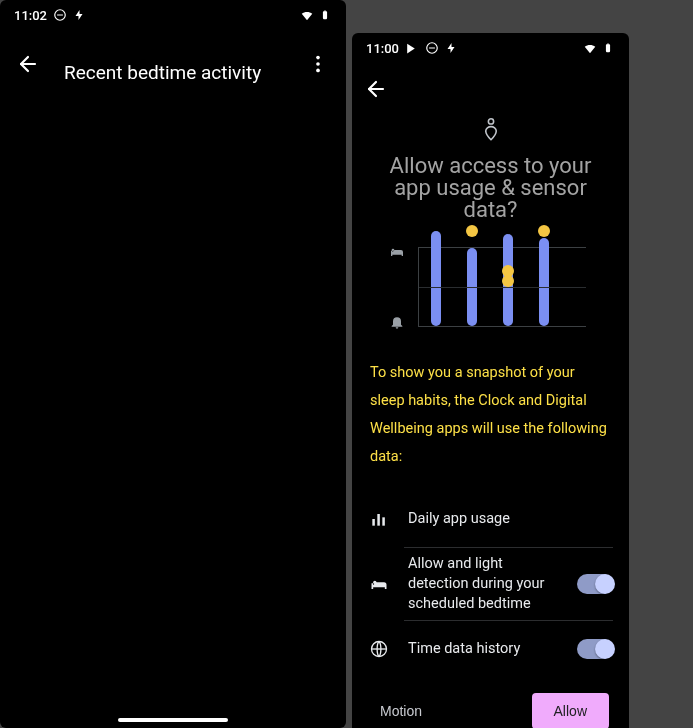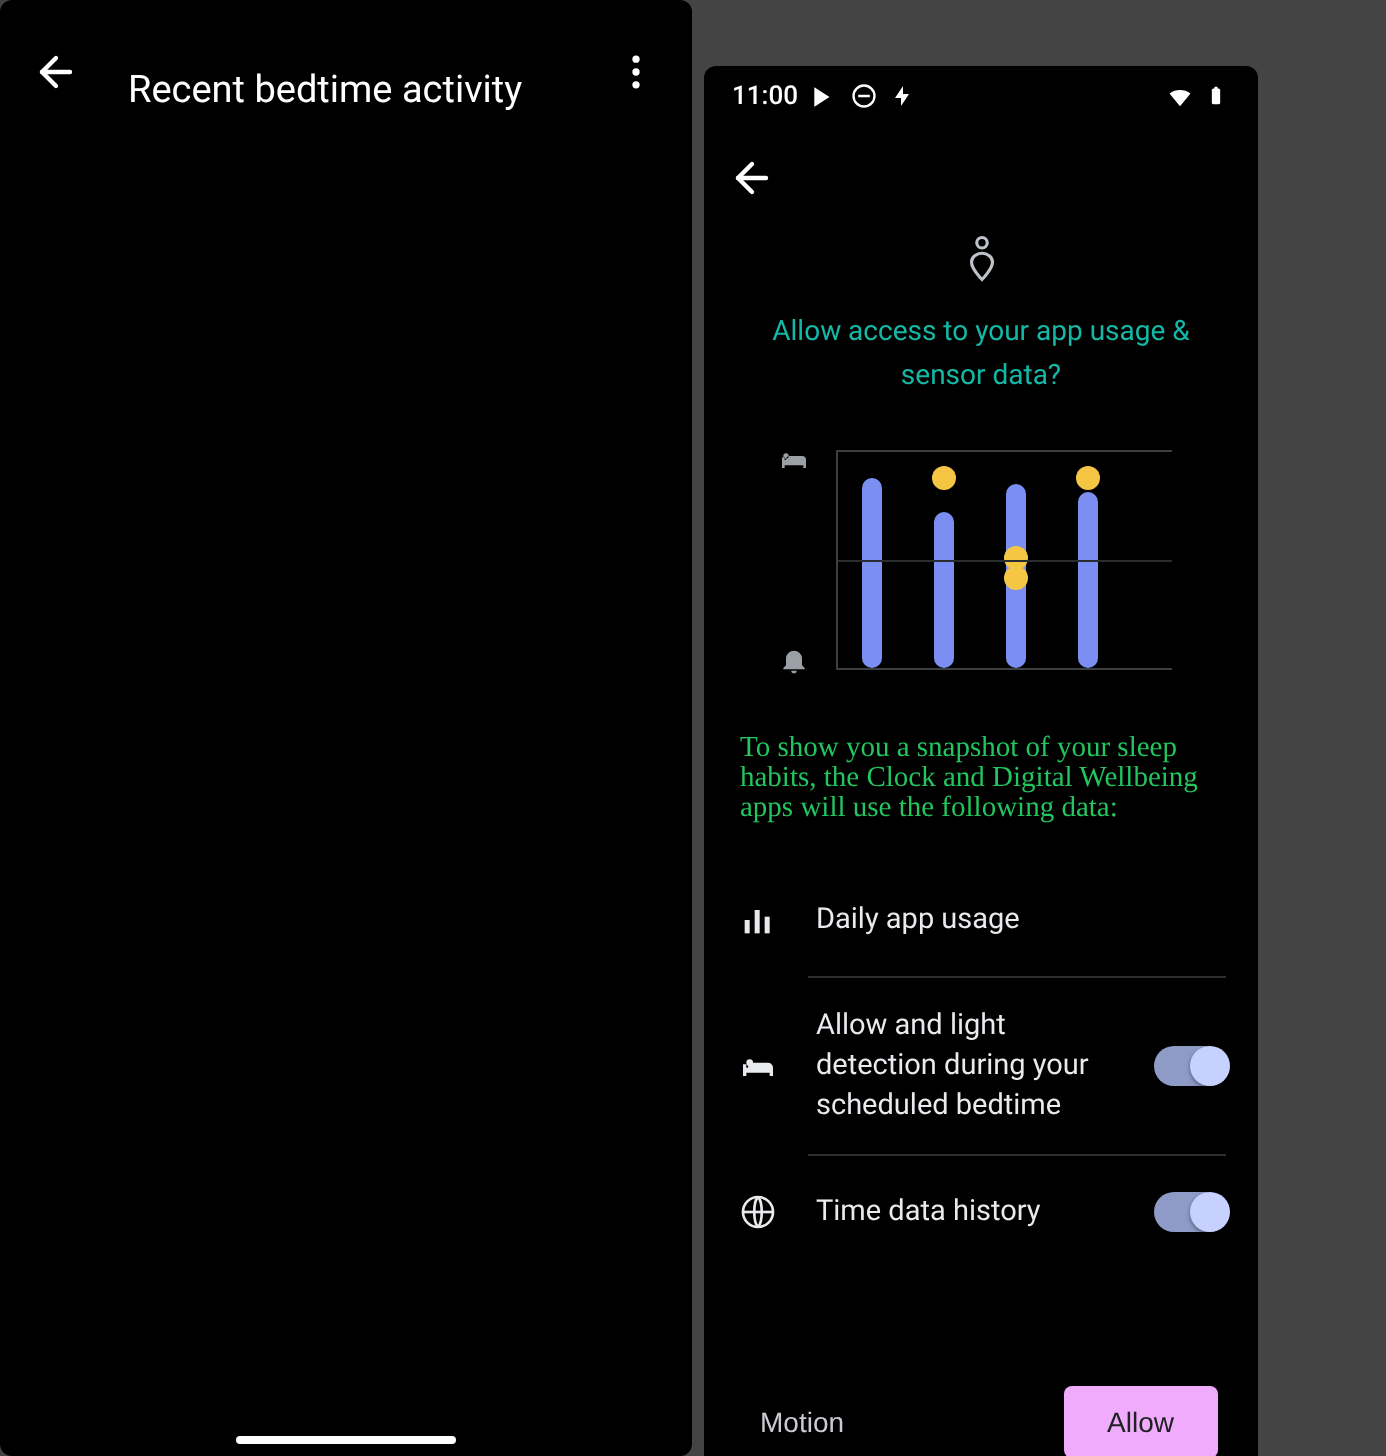--- a/index.html
+++ b/index.html
@@ -71,23 +71,23 @@
     padding: 0 16px;
     overflow: hidden;
   }
   .hero-icon {
     margin: 8px auto 10px auto;
     display: flex;
     align-items: center; justify-content: center;
   }
   .dialog-title {
     text-align: center;
-    font-size: 14px;
+    font-size: 22px;
     line-height: 22px;
-    color: #14b8a6;
+    color: #a3a3a3;
     padding: 0 8px 8px 8px;
   }
   .chart-wrap {
     margin: 18px auto 10px auto;
     width: 190px;
     height: 110px;
     position: relative;
   }
   .chart-axis-icon {
     position: absolute;
@@ -125,25 +125,24 @@
     width: 12px; height: 12px;
     background: #f4c643;
     border-radius: 50%;
     position: absolute;
     left: 50%;
     transform: translateX(-50%);
   }
 
   .desc-text {
     font-size: 14.5px;
-    line-height: 15px;
-    color: #22c55e;
+    line-height: 28px;
+    color: #fde047;
     margin: 22px 0 20px 0;
     padding: 0 2px;
-    font-family: Liberation Serif, serif;
   }
 
   .perm-row {
     display: flex;
     align-items: center;
     gap: 18px;
     padding: 14px 0;
     min-height: 56px;
     justify-content: space-between;
   }
@@ -217,20 +216,49 @@
     transform: translateX(-50%);
     width: 110px; height: 4px;
     background: #fff;
     border-radius: 2px;
   }
 </style>
 </head>
 <body>
 
 <div class="phone phone-left">
+  <div class="status-bar">
+    <div class="status-left">
+      <span>11:02</span>
+      <span class="status-icon">
+        <svg viewBox="0 0 24 24" width="14" height="14" fill="none" stroke="#fff" stroke-width="2">
+            <circle cx="12" cy="12" r="9"></circle>
+            <line x1="7" y1="12" x2="17" y2="12"></line>
+          </svg>
+      </span>
+      <span class="status-icon">
+        <svg viewBox="0 0 24 24" width="12" height="12" fill="#fff">
+            <path d="M11 2 L3 14 h6 v8 l8-12 h-6z"></path>
+          </svg>
+      </span>
+    </div>
+    <div class="status-right">
+      <span class="status-icon">
+        <svg viewBox="0 0 24 24" width="15" height="15" fill="#fff">
+            <path d="M12 20l9-11c-5-4-13-4-18 0l9 11z"></path>
+          </svg>
+      </span>
+      <span class="status-icon">
+        <svg viewBox="0 0 24 24" width="10" height="16" fill="#fff">
+            <rect x="7" y="3" width="10" height="19" rx="2"></rect>
+            <rect x="10" y="1" width="4" height="3" rx="1"></rect>
+          </svg>
+      </span>
+    </div>
+  </div>
 
   <div class="app-bar">
     <div class="icon-btn">
       <svg viewBox="0 0 24 24" width="24" height="24" fill="none" stroke="#fff" stroke-width="2.2" stroke-linecap="round" stroke-linejoin="round">
           <path d="M19 12H5"></path>
           <path d="M12 19l-7-7 7-7"></path>
         </svg>
     </div>
     <div class="app-title">Recent bedtime activity</div>
     <div class="icon-btn">

